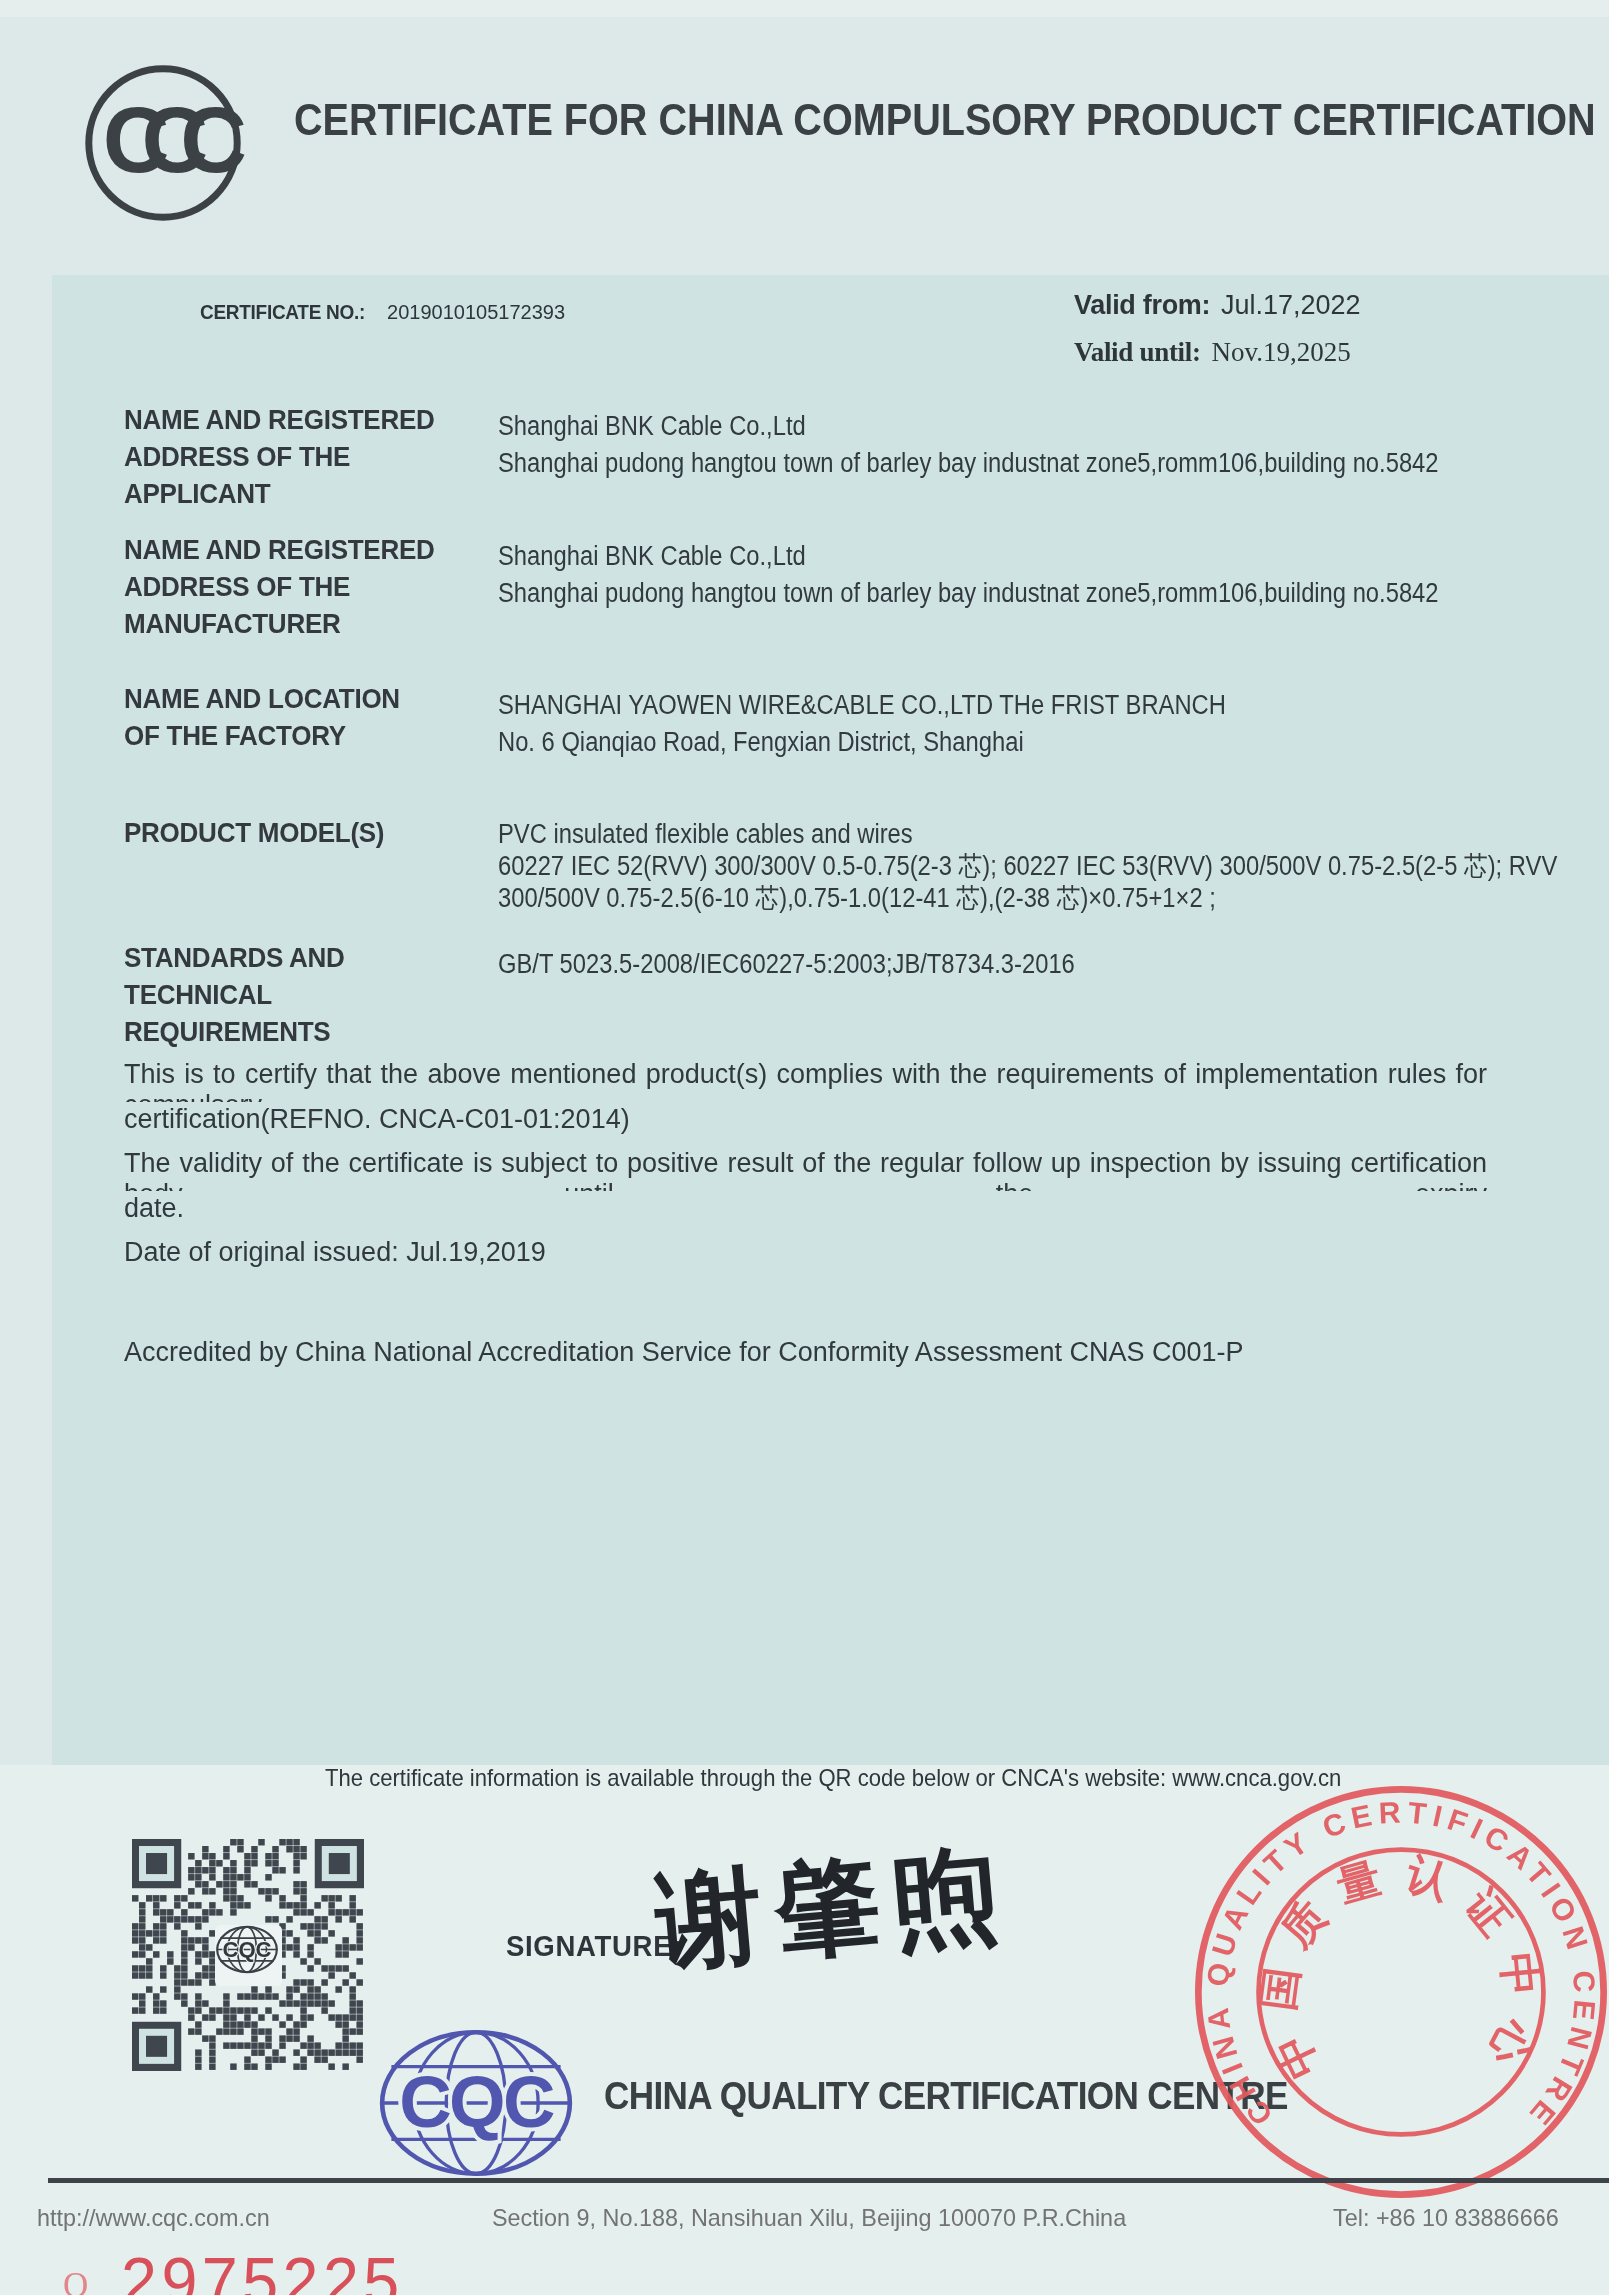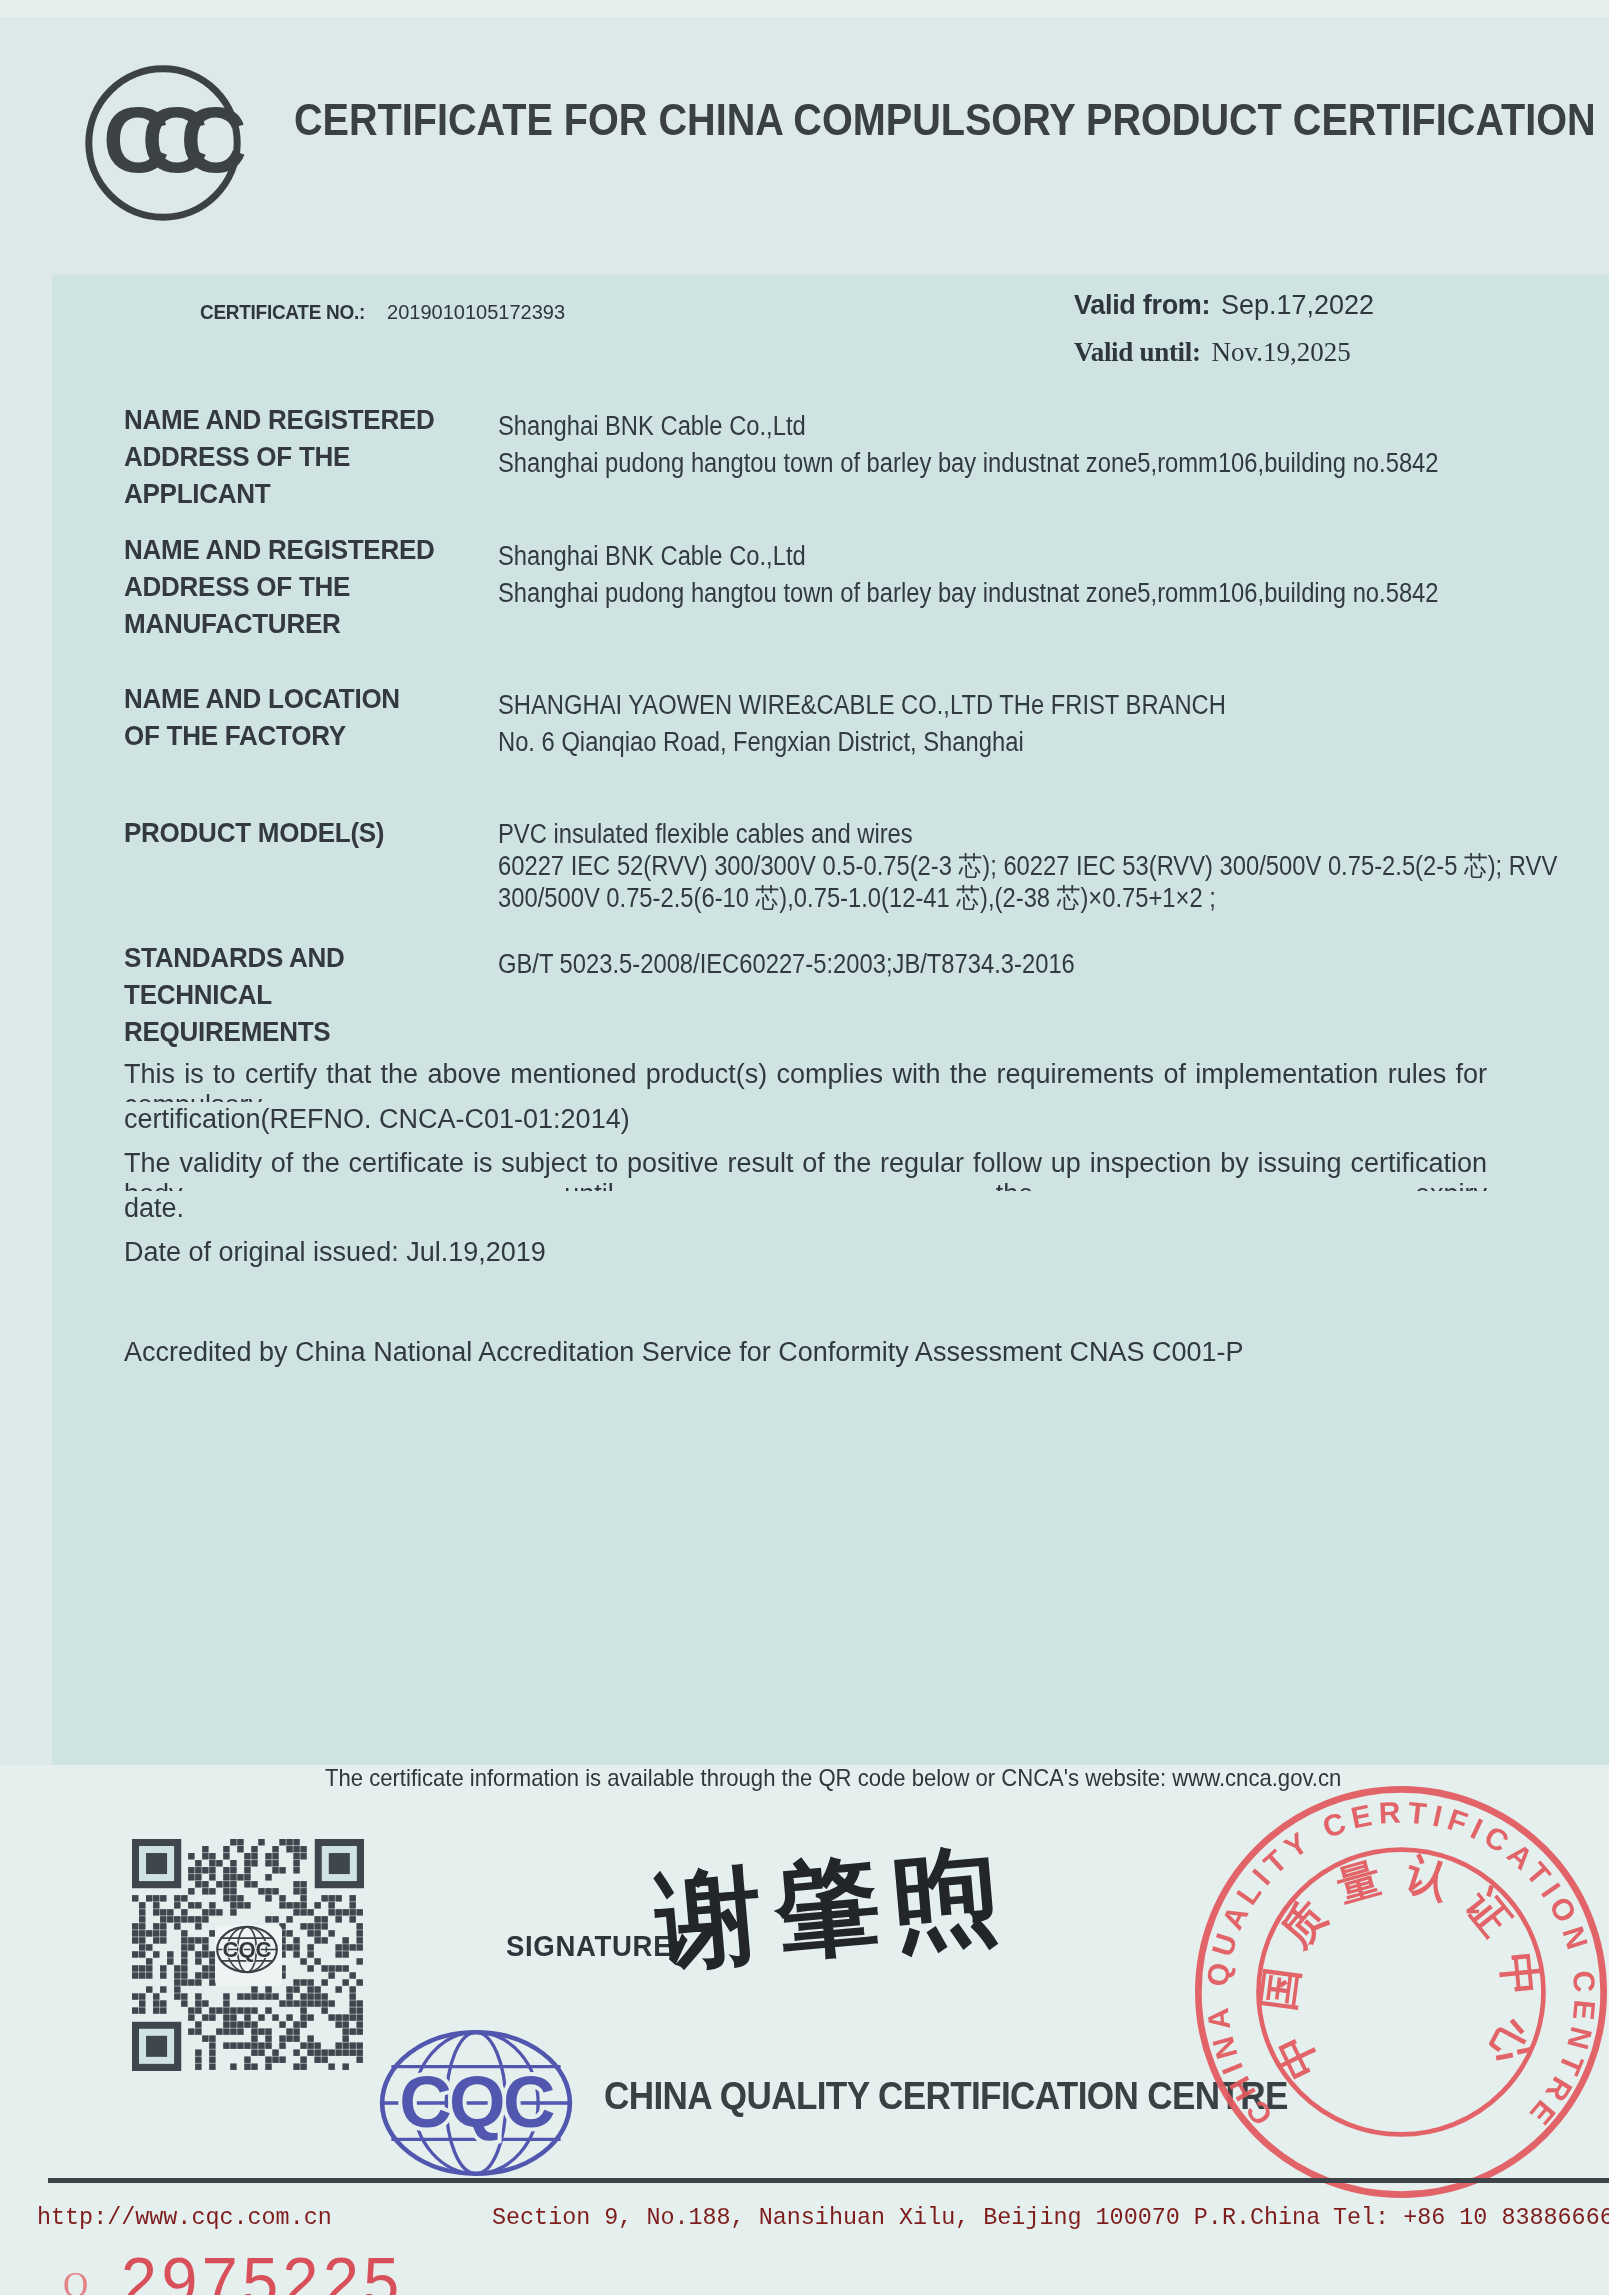--- a/index.html
+++ b/index.html
@@ -72,22 +72,22 @@
   .cqc-globe{position:absolute;left:0;top:0;width:204px;height:152px;}
   .cqc-name{
     position:absolute;left:230px;top:47px;font-size:39px;font-weight:bold;color:#3b4045;
     transform:scaleX(.9);transform-origin:left top;white-space:nowrap;letter-spacing:-0.7px;
   }
 
   .stamp{position:absolute;left:1191px;top:1782px;width:420px;height:420px;opacity:.93;}
 
   .footer-rule{position:absolute;left:48px;top:2178px;width:1561px;height:4.7px;background:#3d4349;}
   .footer-text{
-    position:absolute;top:2205px;font-size:23.4px;color:#7f1d1d;white-space:nowrap;
-    font-family:Liberation Mono, monospace;
+    position:absolute;top:2205px;font-size:23.4px;color:#737373;white-space:nowrap;
+    font-family:Liberation Sans, sans-serif;
   }
   .ft-web{left:37px;} .ft-addr{left:492px;} .ft-tel{left:1333px;}
 
   .serial{position:absolute;left:63px;top:2251px;display:flex;align-items:flex-start;gap:33px;}
   .serial-prefix{font-size:35px;color:#e4858a;line-height:40px;padding-top:14.7px;font-family:"Liberation Serif",serif;}
   .serial-number{
     font-size:68px;color:#d8505a;line-height:61px;letter-spacing:4.7px;font-weight:400;
     transform:scaleX(.95);transform-origin:left top;
   }
 </style>
@@ -104,21 +104,21 @@
   </svg>
 
   <div class="title">CERTIFICATE FOR CHINA COMPULSORY PRODUCT CERTIFICATION</div>
 
   <div class="cert-no">
     <b>CERTIFICATE NO.:</b>
     <span>2019010105172393</span>
   </div>
   <div class="valid vfrom">
     <b>Valid from:</b>
-    <span>Sep.17,2022</span>
+    <span>Jul.17,2022</span>
   </div>
   <div class="valid vuntil">
     <b>Valid until:</b>
     <span>Nov.19,2025</span>
   </div>
 
   <div class="section" style="top:401px">
     <div class="sec-label">NAME AND REGISTERED
 ADDRESS OF THE APPLICANT</div>
     <div class="sec-value">Shanghai BNK Cable Co.,Ltd

